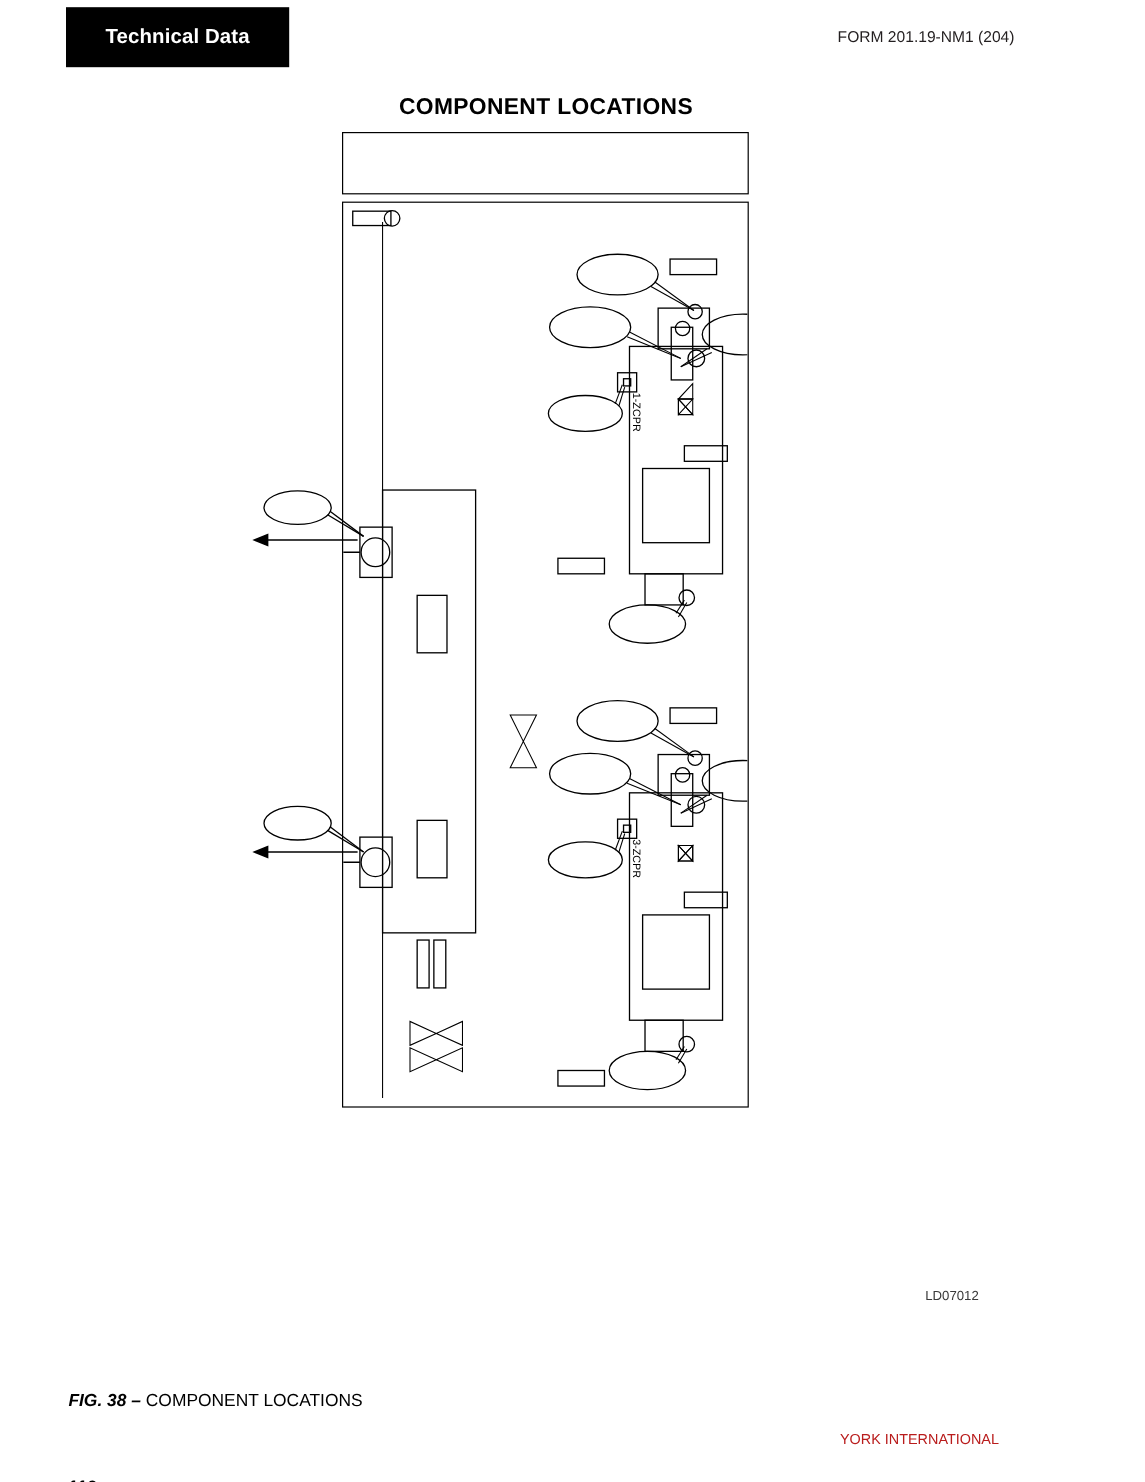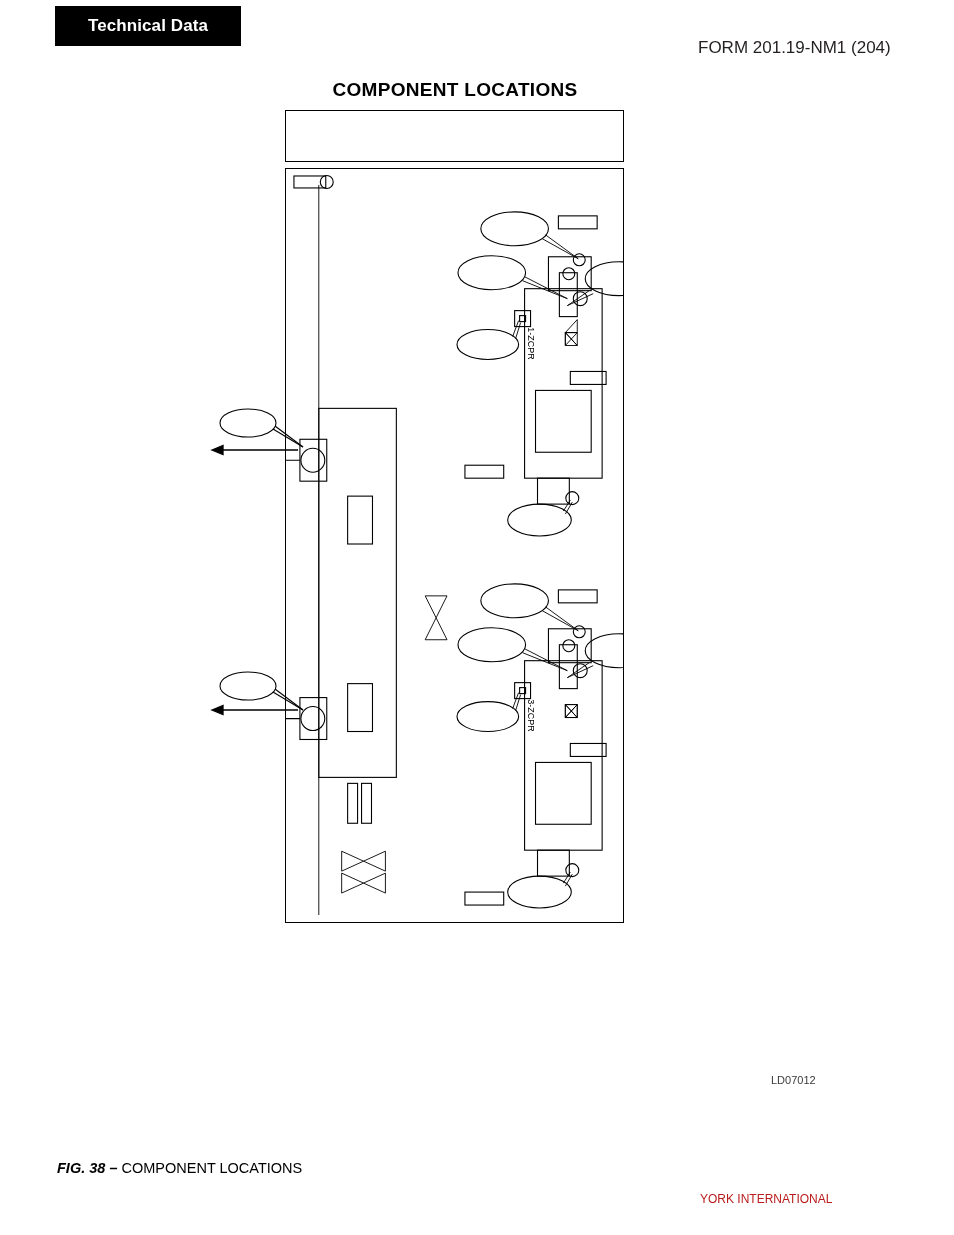--- a/index.html
+++ b/index.html
@@ -16,37 +16,37 @@
     color: #000000;
     overflow: hidden;
   }
 
   
   #section-banner {
     position: absolute;
     left: 55px;
     top: 6px;
     width: 186px;
-    height: 40px;
+    height: 50px;
     background: #000000;
     display: flex;
     align-items: center;
     justify-content: center;
   }
   #section-banner .banner-text {
     color: #ffffff;
     font-size: 17px;
     font-weight: bold;
     letter-spacing: 0.1px;
   }
   #form-number {
     position: absolute;
     left: 698px;
-    top: 38px;
-    font-size: 17px;
+    top: 23px;
+    font-size: 13px;
     color: #231f20;
     white-space: nowrap;
   }
 
   
   #figure-title {
     position: absolute;
     left: 285px;
     top: 79px;
     width: 340px;

